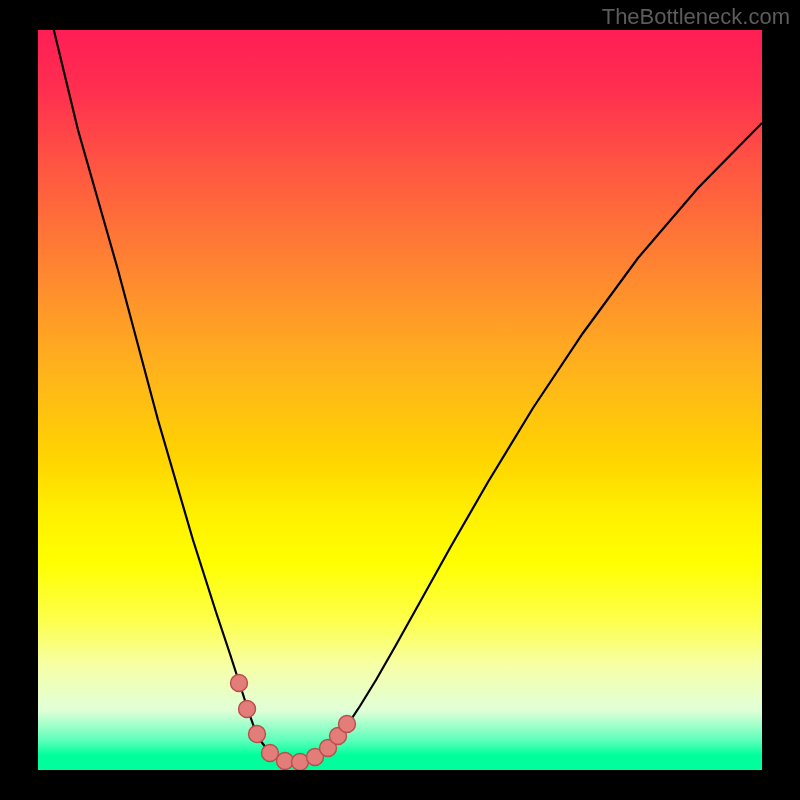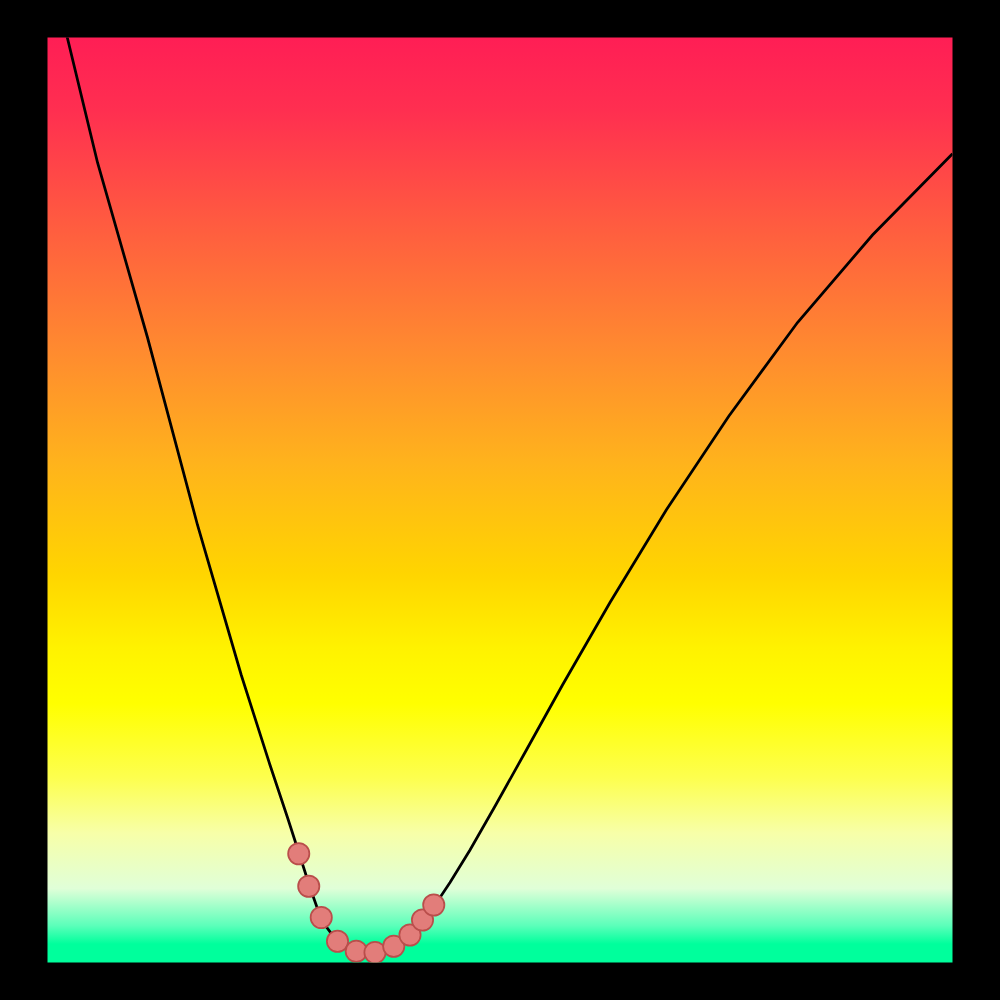--- a/index.html
+++ b/index.html
@@ -54,20 +54,21 @@
     position: absolute;
     left: 0;
     top: 0;
     width: 100%;
     height: 100%;
   }
 </style>
 </head>
 <body>
 <div class="container">
+  <div class="attribution">TheBottleneck.com</div>
   <div class="plot-area">
     <div class="gradient-bg"></div>
     <svg class="curve" viewBox="0 0 724 740" preserveAspectRatio="none">
       <path id="curve-path" fill="none" stroke="#000000" stroke-width="2.2" d="M 11 -20 L 40 100 L 80 240 L 120 390 L 155 510 L 178 582 L 192 624 L 202 655 L 210 680 L 216 697 L 222 710 L 228 718 L 234 724 L 240 728 L 248 731 L 258 732 L 268 731 L 276 728 L 284 723 L 292 716 L 300 707 L 310 694 L 322 676 L 338 650 L 358 615 L 382 572 L 412 518 L 450 452 L 495 378 L 545 303 L 600 228 L 660 158 L 724 93"></path>
       <g id="dots">
           <circle cx="201" cy="653" r="8.5" fill="#e27d7a" stroke="#b94e4b" stroke-width="1.4"></circle>
           <circle cx="209" cy="679" r="8.5" fill="#e27d7a" stroke="#b94e4b" stroke-width="1.4"></circle>
           <circle cx="219" cy="704" r="8.5" fill="#e27d7a" stroke="#b94e4b" stroke-width="1.4"></circle>
           <circle cx="232" cy="723" r="8.5" fill="#e27d7a" stroke="#b94e4b" stroke-width="1.4"></circle>
           <circle cx="247" cy="731" r="8.5" fill="#e27d7a" stroke="#b94e4b" stroke-width="1.4"></circle>

